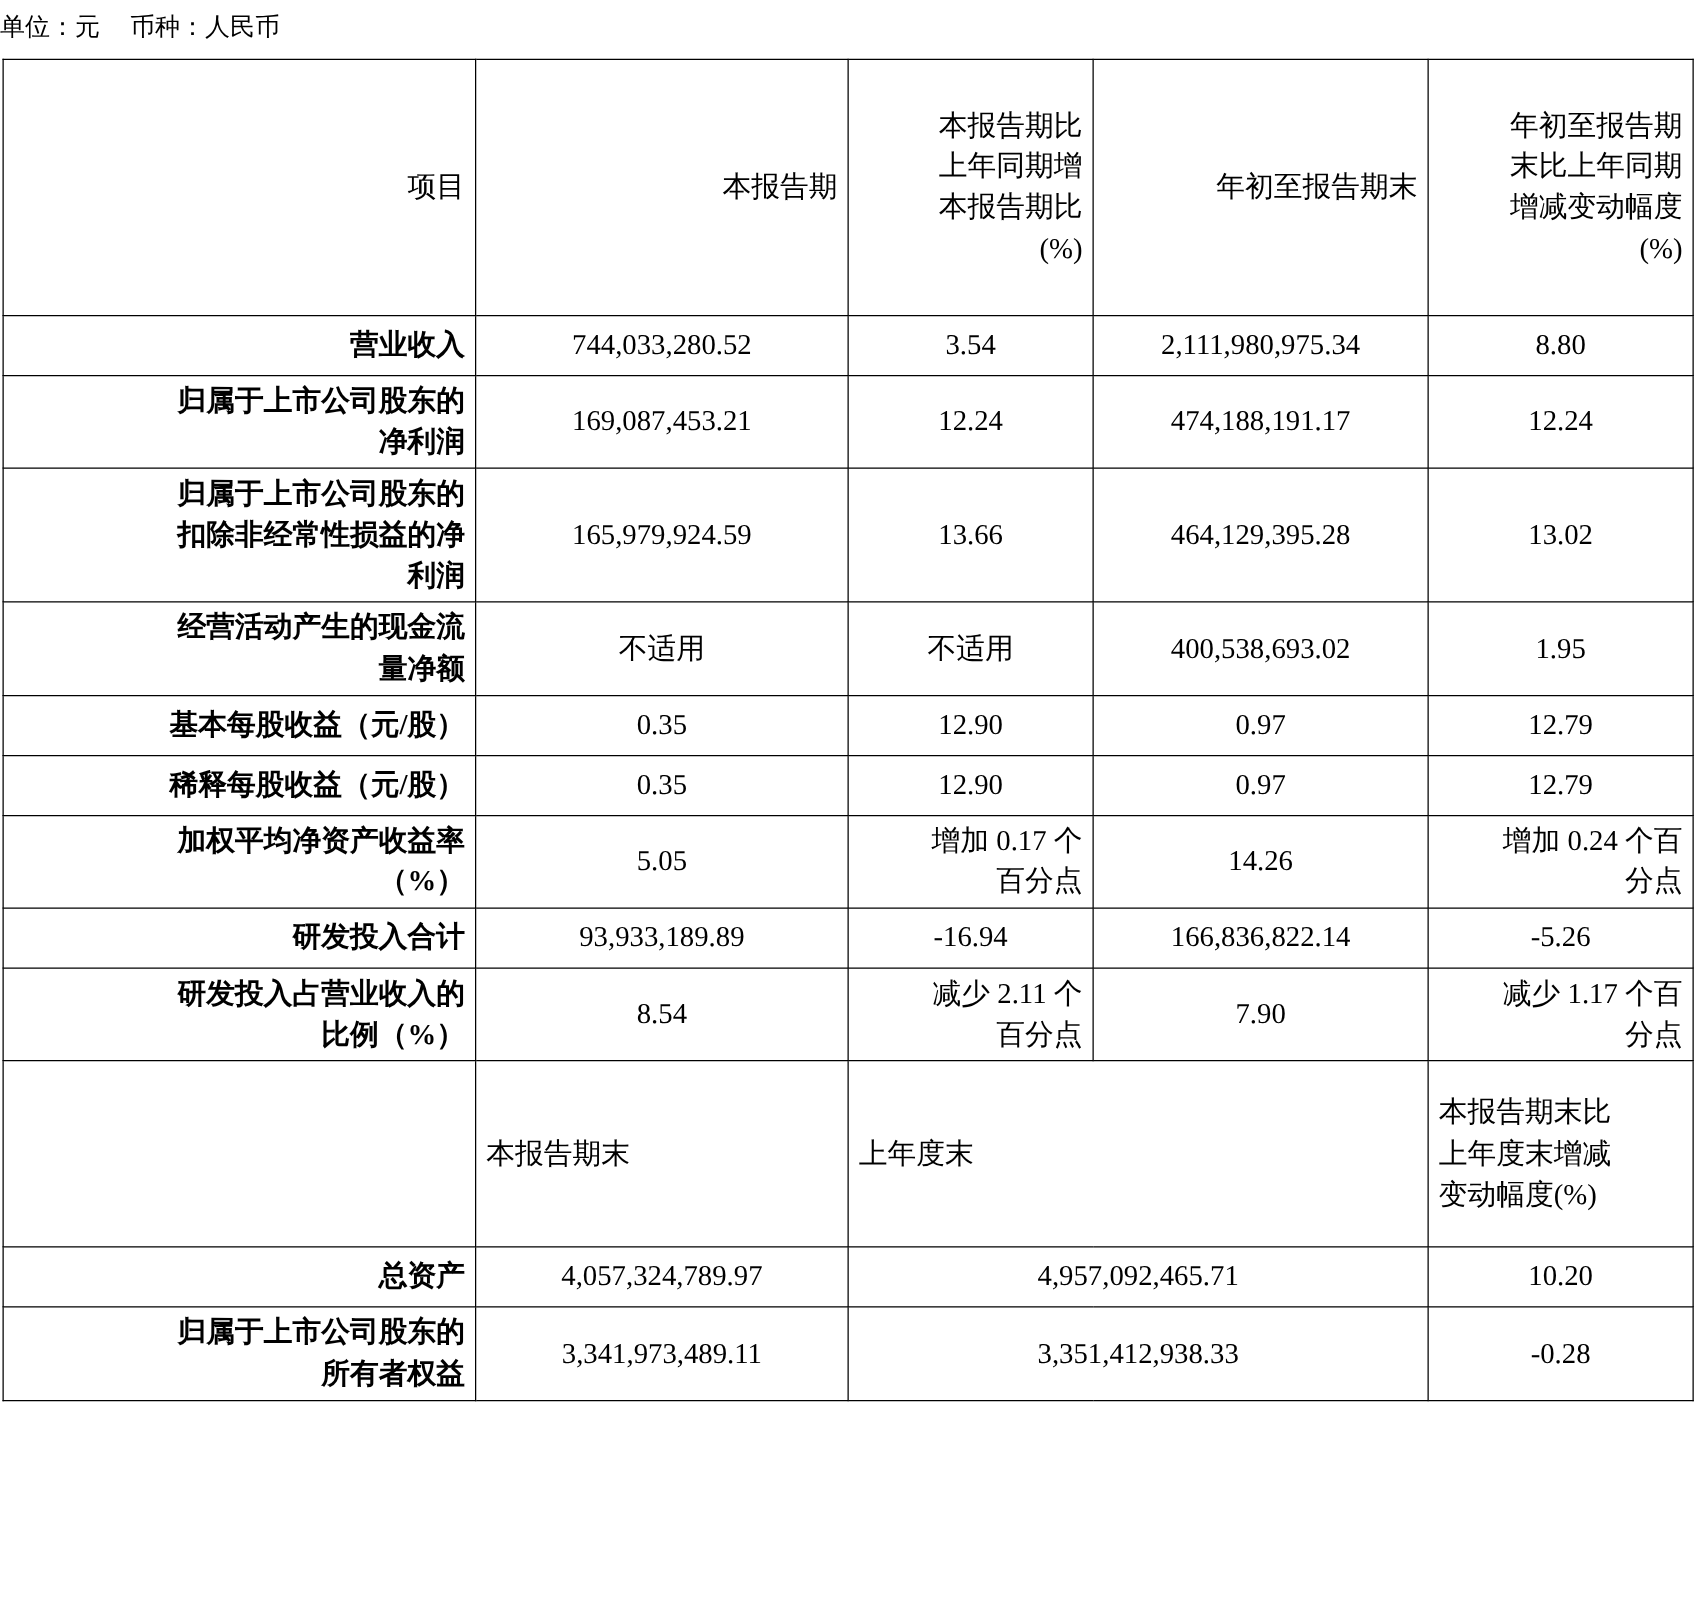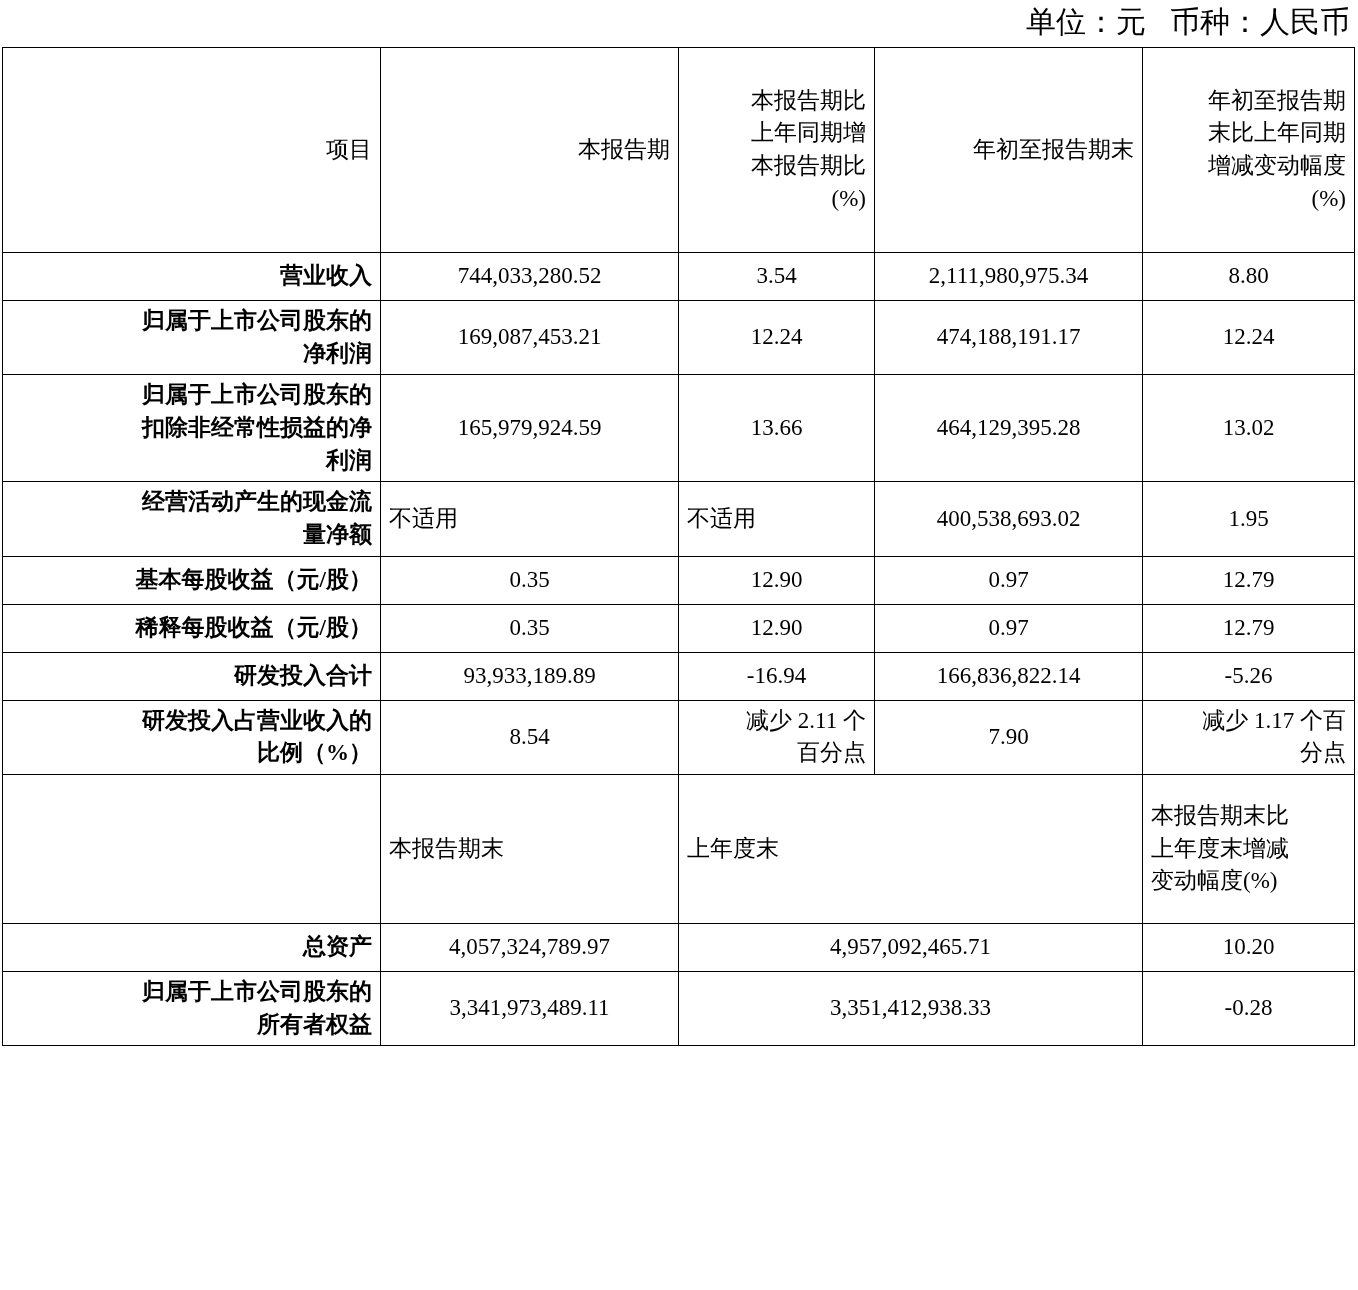--- a/index.html
+++ b/index.html
@@ -12,22 +12,22 @@
     min-height: 1290px;
     font-family: "Liberation Serif", "DejaVu Serif", serif;
     color: #000000;
   }
   .page {
     width: 1358px;
     box-sizing: border-box;
     padding: 0;
   }
   .unit-line {
-    text-align: right;
-    font-size: 30px;
+    text-align: left;
+    font-size: 20px;
     line-height: 40px;
     padding: 2px 8px 5px 0;
     white-space: nowrap;
   }
   .unit-line .sep {
     display: inline-block;
     width: 24px;
   }
   table.fin {
     border-collapse: collapse;
@@ -54,20 +54,21 @@
     height: 196px;
   }
   .hdr-lines {
     display: block;
   }
   .num {
     text-align: center;
     white-space: nowrap;
   }
   .ctr {
+    text-align: center;
   }
   .lbl {
     text-align: right;
     font-weight: bold;
   }
   .tall2 { height: 62px; }
   .tall3 { height: 92px; }
   .row-h { height: 48px; }
   .mid-hdr {
     text-align: left;
@@ -180,20 +181,36 @@
       <tr class="row-h">
         <td class="lbl">
           <span class="hdr-lines">稀释每股收益（元/股）</span>
         </td>
         <td class="num">0.35</td>
         <td class="num">12.90</td>
         <td class="num">0.97</td>
         <td class="num">12.79</td>
       </tr>
 
+      <tr class="tall2">
+        <td class="lbl">
+          <span class="hdr-lines">加权平均净资产收益率</span>
+          <span class="hdr-lines">（%）</span>
+        </td>
+        <td class="num">5.05</td>
+        <td class="pct-cell">
+          <span class="hdr-lines">增加 0.17 个</span>
+          <span class="hdr-lines">百分点</span>
+        </td>
+        <td class="num">14.26</td>
+        <td class="pct-cell">
+          <span class="hdr-lines">增加 0.24 个百</span>
+          <span class="hdr-lines">分点</span>
+        </td>
+      </tr>
 
       <tr class="row-h">
         <td class="lbl">
           <span class="hdr-lines">研发投入合计</span>
         </td>
         <td class="num">93,933,189.89</td>
         <td class="num">-16.94</td>
         <td class="num">166,836,822.14</td>
         <td class="num">-5.26</td>
       </tr>

